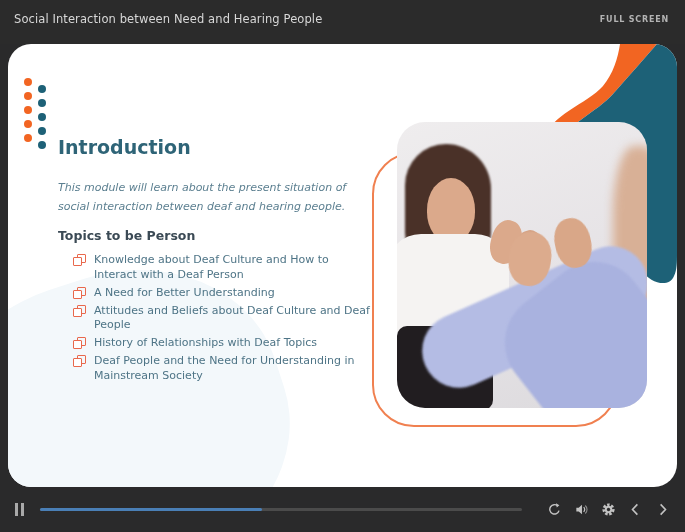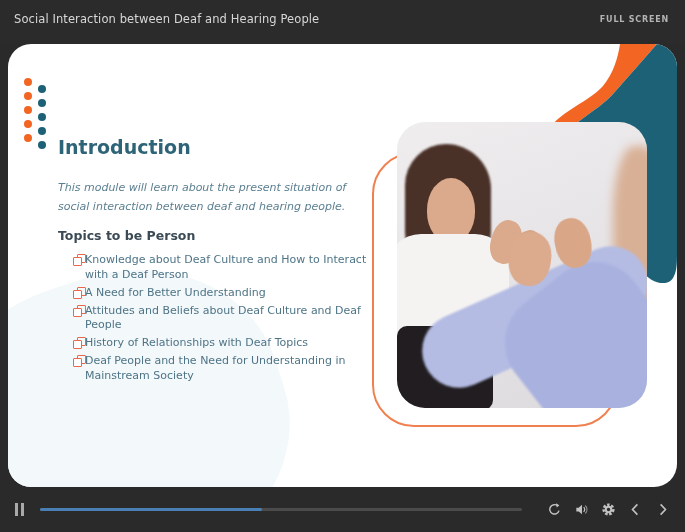--- a/index.html
+++ b/index.html
@@ -27,21 +27,21 @@
   .dot { width:8px; height:8px; border-radius:50%; margin-bottom:6px; }
   .col.orange .dot { background:#f26522; }
   .col.teal .dot { background:#1d6177; }
 
   
   .content { position:absolute; left:50px; top:91px; width:315px; }
   .slide-heading { font-size:19px; font-weight:700; color:#2e6477; line-height:24px; }
   .intro-text { margin-top:20px; font-size:11px; line-height:18.5px; color:#5b7f90; width:305px;font-style:italic; }
   .topics-heading { margin-top:12px; font-size:12.5px; font-weight:700; color:#3b4a55; line-height:16px; }
   .topics-list { margin-top:9px; list-style:none; padding-left:15px; }
-  .topics-list li { display:flex; font-size:11px; line-height:14.5px; color:#4e7486;
+  .topics-list li { display:flex; gap:9px; font-size:11px; line-height:14.5px; color:#4e7486;
                     margin-bottom:3.5px; align-items:flex-start; }
   .li-icon { position:relative; width:12px; height:12px; flex:0 0 12px; margin-top:1px; }
   .li-icon::before { content:""; position:absolute; left:4px; top:0; width:7px; height:7px;
                      border:1.5px solid #e9684c; border-radius:1px; }
   .li-icon::after  { content:""; position:absolute; left:0; top:3px; width:7px; height:7px;
                      border:1.5px solid #e9684c; border-radius:1px; background:#fff; }
 
   
   .photo-outline { position:absolute; left:364px; top:108px; width:246px; height:275px;
                    border:2px solid #f08050; border-radius:42px; }
@@ -72,21 +72,21 @@
                     position:relative; cursor:pointer; }
   .progress-fill { position:absolute; left:0; top:0; bottom:0; background:#4a7fb6; border-radius:2px; }
   .ctrl { width:18px; height:18px; display:flex; align-items:center; justify-content:center;
           cursor:pointer; margin-left:9px; }
   .ctrl svg { display:block; }
 </style>
 </head>
 <body>
 
 <div class="topbar">
-  <div class="topbar-title">Social Interaction between Deaf and Hearing People</div>
+  <div class="topbar-title">Social Interaction between Need and Hearing People</div>
   <div class="fullscreen-btn">FULL SCREEN</div>
 </div>
 
 <div class="slide">
 
   <div class="blob-bottom-left"></div>
 
   <svg class="corner-deco" viewBox="0 0 160 245" aria-hidden="true">
     <path fill="#f26522" d="M103,0 L140,0 C126,16 112,32 96,50 C80,68 50,80 40,102 L27,95 C33,71 70,60 86,42 C96,30 101,14 103,0 Z"></path>
     <path fill="#1d6177" d="M140,0 C126,16 112,32 96,50 C80,68 50,80 40,102 C32,122 46,132 66,140 C90,149 102,154 110,170 C120,190 114,212 124,226 C134,240 152,244 157,232 C160,226 160,218 160,210 L160,0 Z"></path>

